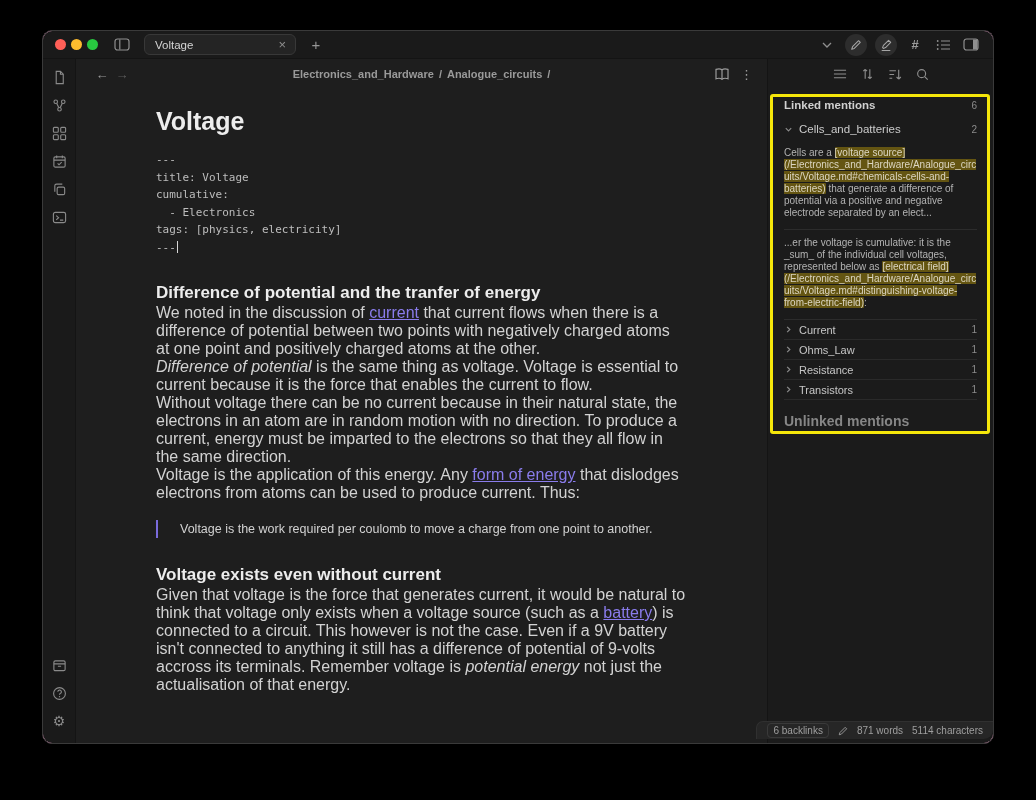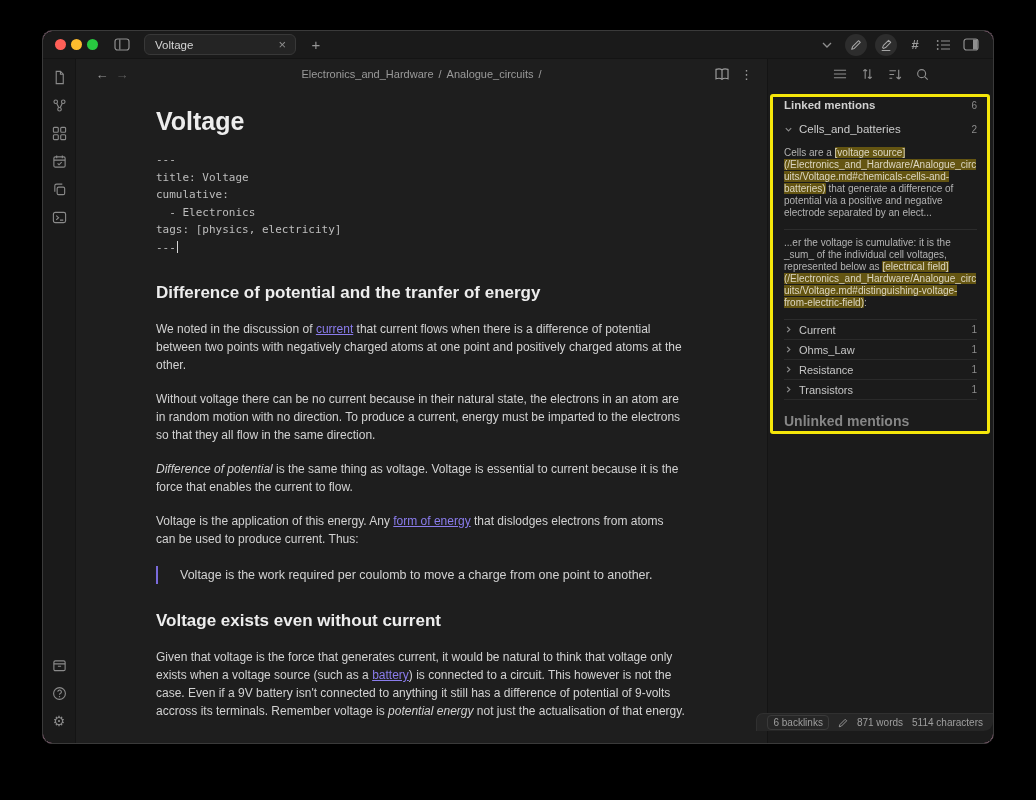--- a/index.html
+++ b/index.html
@@ -51,34 +51,34 @@
   .ribbon .spacer{margin-top:auto;}
   .gear-glyph{font-size:14px;color:#8a8a8a;line-height:1;}
 
   .main{flex:1;min-width:0;display:flex;flex-direction:column;background:#1e1e1e;}
   .view-header{height:30px;flex:none;display:flex;align-items:center;position:relative;
     padding:0 14px 0 16px;}
   .nav-arrow{font-size:13px;color:#9a9a9a;width:20px;text-align:center;}
   .nav-arrow.fwd{color:#5d5d5d;}
   .crumbs{position:absolute;left:0;right:0;display:flex;justify-content:center;gap:5px;
     font-size:11px;color:#9a9a9a;pointer-events:none;}
-  .crumbs span{pointer-events:auto;}
+  .crumbs span{pointer-events:auto;font-weight:bold;}
   .vh-right{margin-left:auto;display:flex;align-items:center;gap:10px;color:#9a9a9a;z-index:1;}
   .more-glyph{font-size:13px;color:#9a9a9a;}
 
   .editor{flex:1;overflow:hidden;padding:0 40px 0 80px;}
   .doc{width:530px;}
   .doc-title{margin-top:16px;font-size:25px;line-height:32px;font-weight:700;color:#ededed;}
   .frontmatter{margin-top:14px;font-family:"DejaVu Sans Mono","Liberation Mono",monospace;
     font-size:11px;line-height:17.5px;color:#bdbdbd;}
   .fm{white-space:pre;}
   .caret{display:inline-block;width:1.5px;height:12px;background:#d6d6d6;
     vertical-align:-2px;margin-left:1px;}
   h2.md{margin-top:26px;font-size:17px;line-height:22px;font-weight:700;color:#ededed;}
-  p.md{margin-top:16px;font-size:12px;line-height:18px;color:#d2d2d2;}
+  p.md{margin-top:0;font-size:16px;line-height:18px;color:#d2d2d2;}
   p.md a{color:var(--accent);text-decoration:underline;cursor:pointer;}
   .quote{margin-top:18px;padding-left:22px;border-left:2px solid #7a6bdb;
     font-size:12.5px;line-height:18px;color:#d2d2d2;}
 
   
   .rightbar{width:226px;flex:none;display:flex;flex-direction:column;background:#1b1b1b;
     border-left:1px solid #141414;}
   .rb-icons{height:30px;flex:none;display:flex;align-items:center;justify-content:center;
     gap:14px;color:#8f8f8f;}
   .rb-icons .icon{display:flex;}
@@ -92,21 +92,21 @@
   .chev{display:inline-flex;color:#8a8a8a;}
   .excerpt{font-size:10px;line-height:12px;color:#b3b3b3;padding:7px 0 10px;
     border-bottom:1px solid #2c2c2c;overflow-wrap:anywhere;word-break:break-word;}
   .hl{background:var(--hl-bg);color:#dcd6c2;border-radius:1px;padding:0;text-align:right;}
   .bl-row{display:flex;align-items:center;gap:6px;height:20px;
     border-bottom:1px solid #2a2a2a;font-size:11px;color:#c6c6c6;}
   .bl-row .bl-count{margin-left:auto;}
   .bl-unlinked{padding:13px 0;font-size:14px;font-weight:700;color:#868686;}
 
   
-  .statusbar{position:absolute;right:0;bottom:12px;height:18px;display:flex;align-items:center;
+  .statusbar{position:absolute;right:0;bottom:4px;height:18px;display:flex;align-items:center;
     gap:9px;padding:0 10px;background:#262626;border-top:1px solid #303030;
     border-left:1px solid #303030;border-top-left-radius:7px;border-bottom-right-radius:9px;
     font-size:10px;color:#9f9f9f;z-index:5;}
   .chip{border:1px solid #3a3a3a;border-radius:4px;padding:0 5px;line-height:13px;}
   .sb-icon{display:inline-flex;color:#9f9f9f;}
 
   
   .annotation{position:absolute;left:770px;top:94px;width:220px;height:340px;
     border:3px solid var(--annotation);border-radius:3px;pointer-events:none;z-index:50;}
 
@@ -263,23 +263,23 @@
               <div class="fm">cumulative:</div>
               <div class="fm">  - Electronics</div>
               <div class="fm">tags: [physics, electricity]</div>
               <div class="fm"><span>---</span><span class="caret"></span></div>
             </div>
 
             <h2 class="md">Difference of potential and the tranfer of energy</h2>
 
             <p class="md"><span>We noted in the discussion of </span><a>current</a><span> that current flows when there is a difference of potential between two points with negatively charged atoms at one point and positively charged atoms at the other.</span></p>
 
+            <p class="md"><em>Difference of potential</em><span> is the same thing as voltage. Voltage is essential to current because it is the force that enables the current to flow.</span></p>
+
             <p class="md">Without voltage there can be no current because in their natural state, the electrons in an atom are in random motion with no direction. To produce a current, energy must be imparted to the electrons so that they all flow in the same direction.</p>
-
-            <p class="md"><em>Difference of potential</em><span> is the same thing as voltage. Voltage is essential to current because it is the force that enables the current to flow.</span></p>
 
             <p class="md"><span>Voltage is the application of this energy. Any </span><a>form of energy</a><span> that dislodges electrons from atoms can be used to produce current. Thus:</span></p>
 
             <div class="quote">Voltage is the work required per coulomb to move a charge from one point to another.</div>
 
             <h2 class="md">Voltage exists even without current</h2>
 
             <p class="md"><span>Given that voltage is the force that generates current, it would be natural to think that voltage only exists when a voltage source (such as a </span><a>battery</a><span>) is connected to a circuit. This however is not the case. Even if a 9V battery isn't connected to anything it still has a difference of potential of 9-volts accross its terminals. Remember voltage is </span><em>potential energy</em><span> not just the actualisation of that energy.</span></p>
           </div>
         </div>

